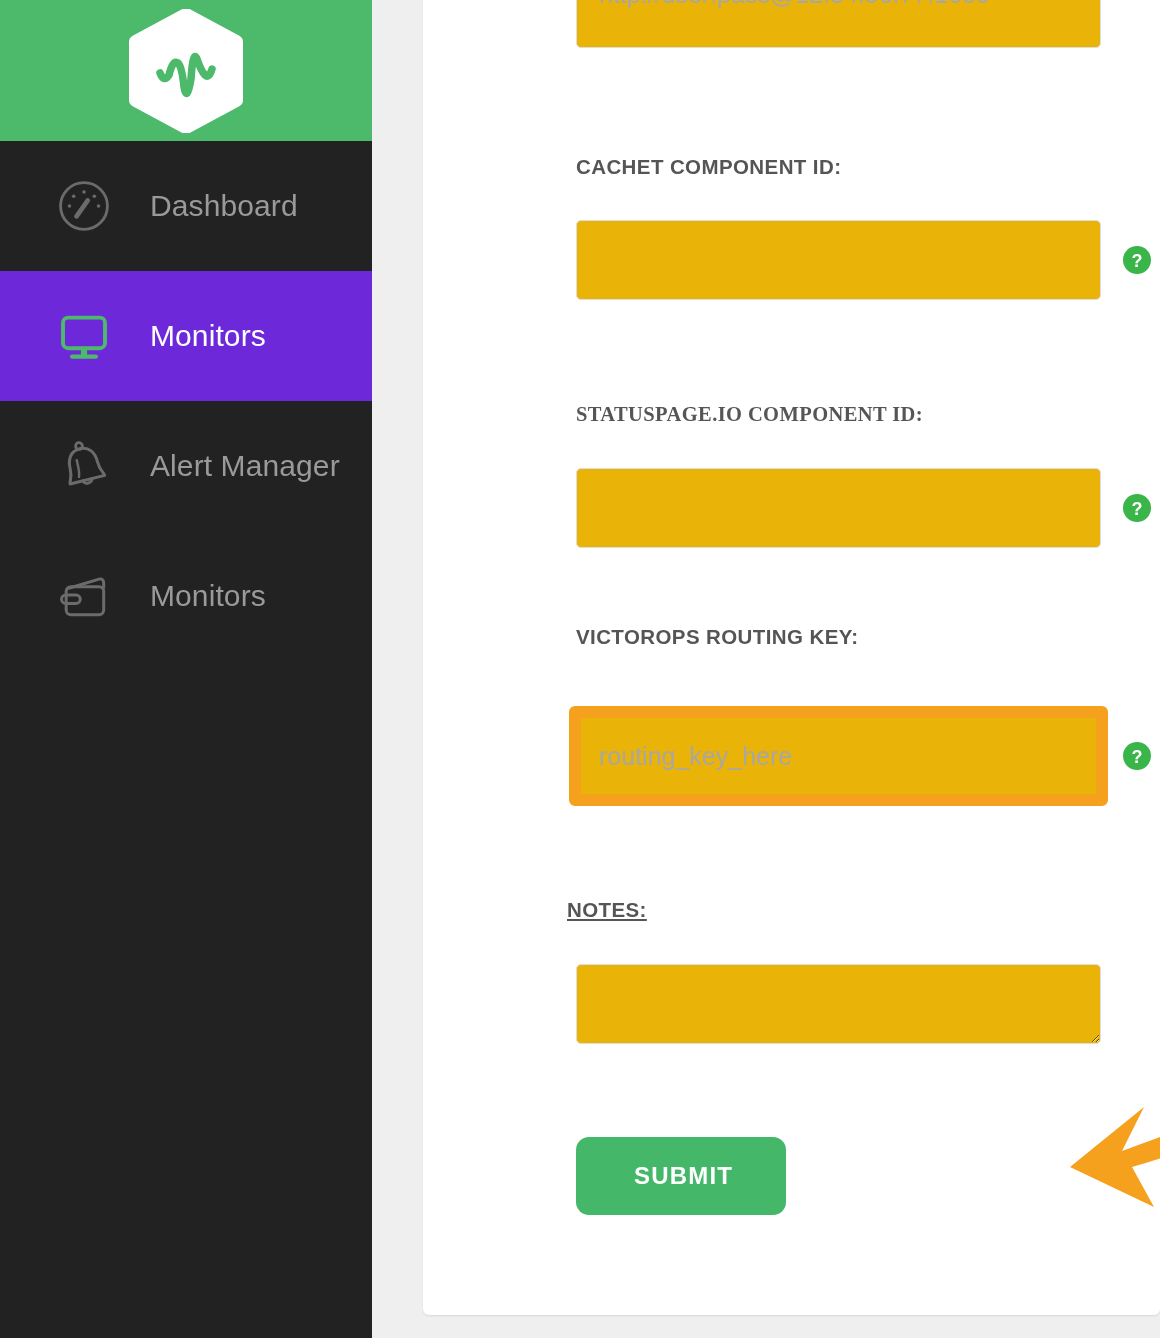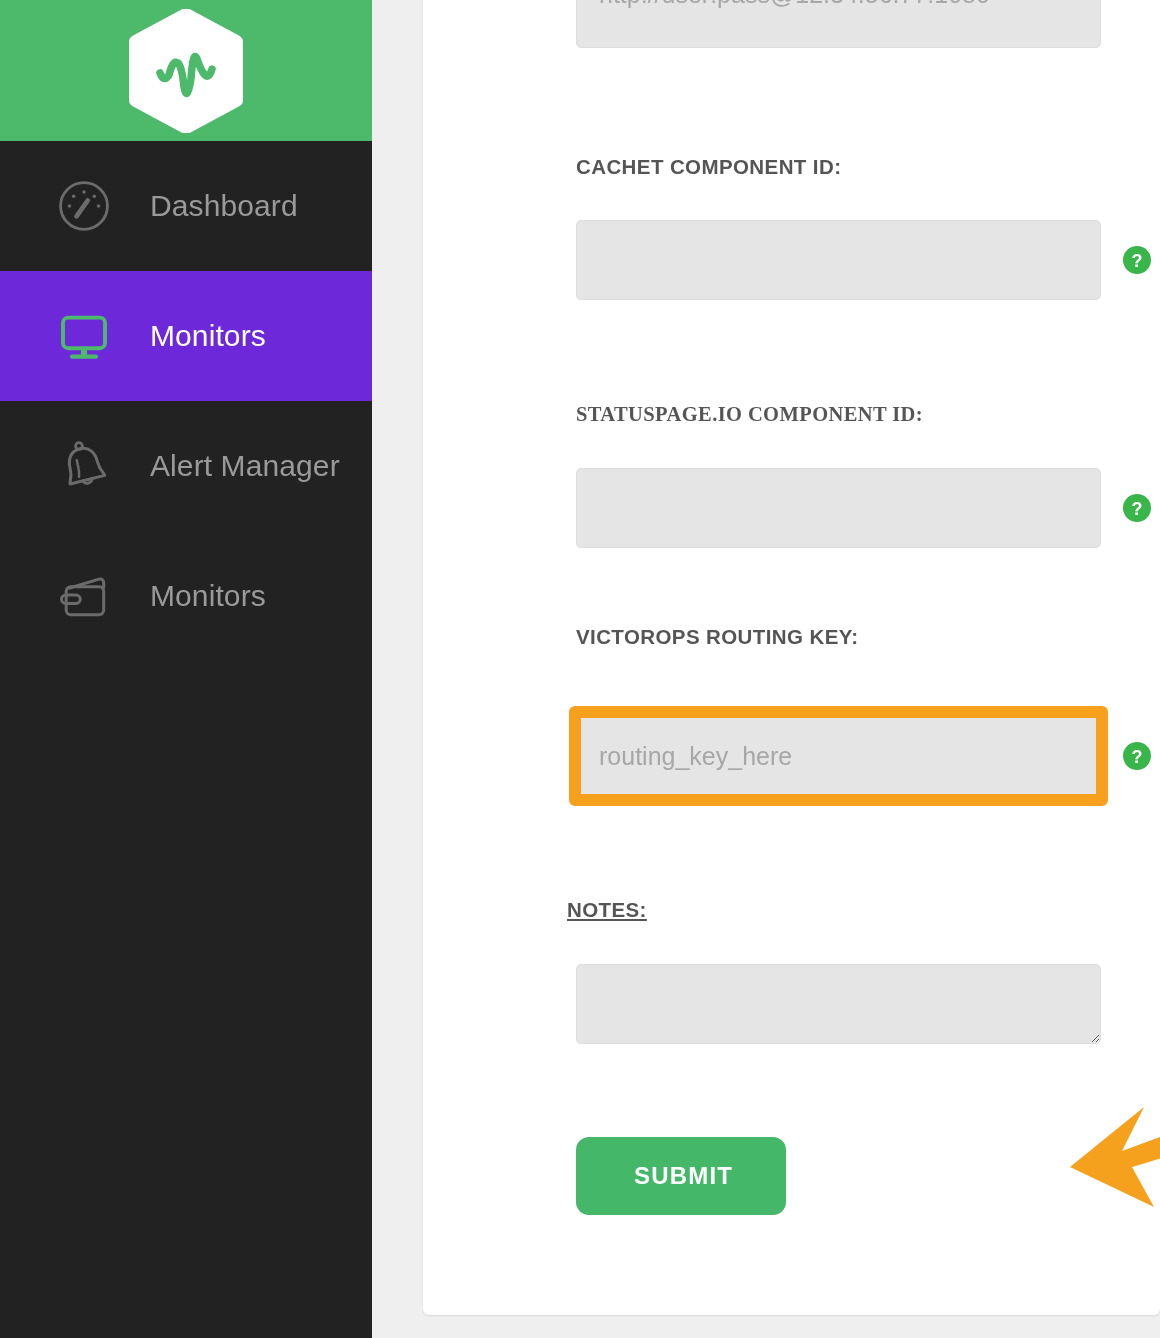--- a/index.html
+++ b/index.html
@@ -71,21 +71,21 @@
 
   .field-label {
     position: absolute;
     font-size: 20.5px;
     font-weight: bold;
     color: #555555;
     letter-spacing: 0.4px;
   }
   .text-input {
     position: absolute;
-    background: #e5e5e5;
+    background: #eab308;
     border: 1px solid #dddddd;
     border-radius: 5px;
     font-family: "Liberation Sans", sans-serif;
     font-size: 25px;
     color: #555555;
     padding: 0 22px;
     outline: none;
   }
   .text-input::placeholder { color: #a7a7a7; opacity: 1; }
 

